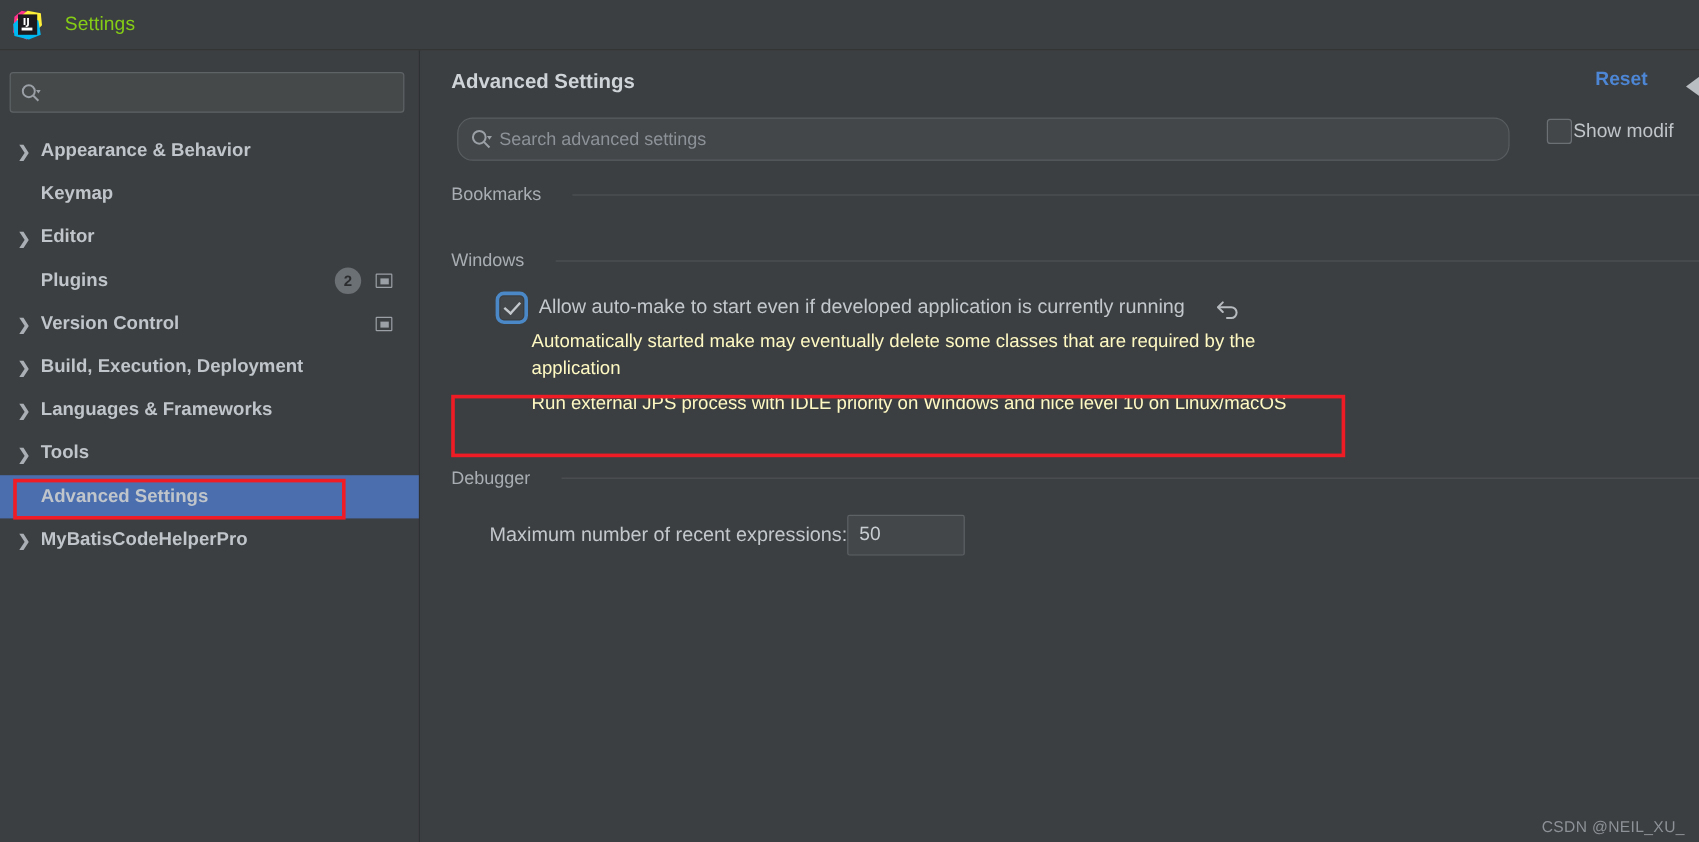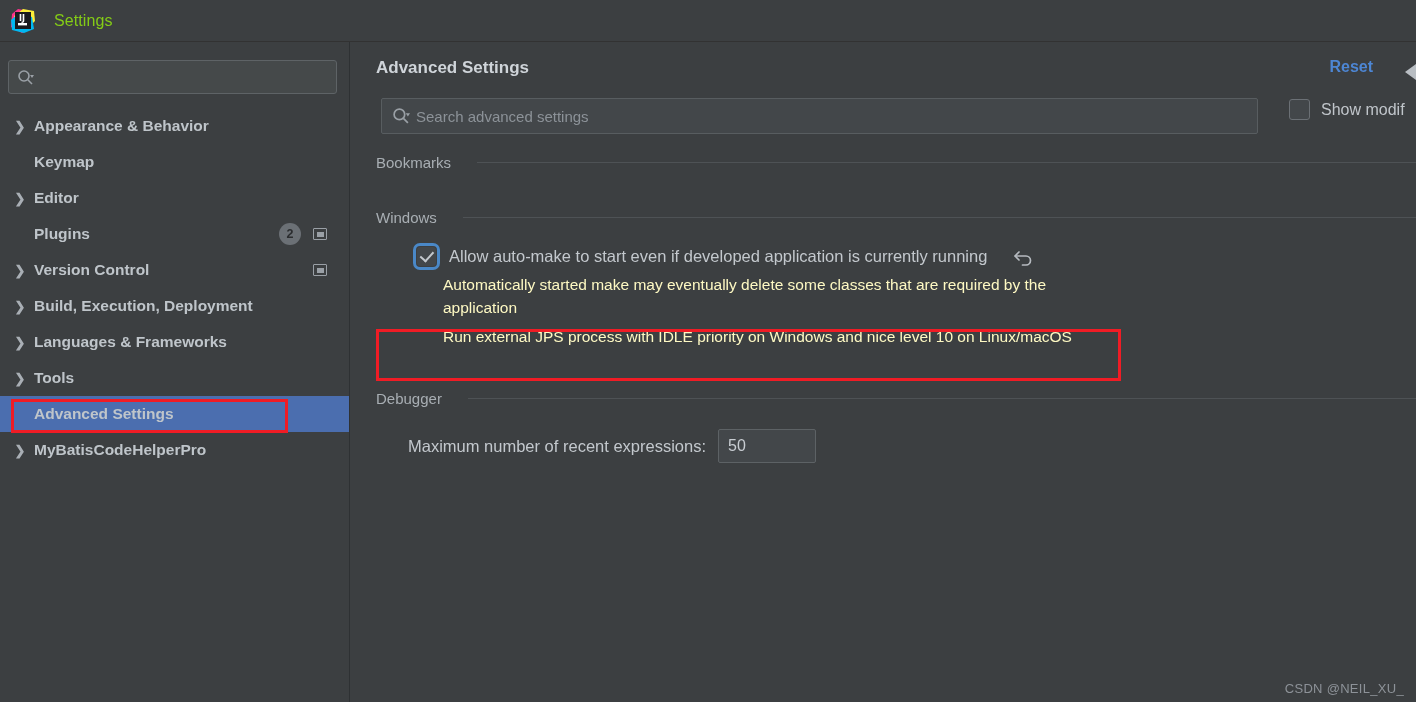--- a/index.html
+++ b/index.html
@@ -172,42 +172,42 @@
     padding: 0 0 0 30px;
     display: flex;
     align-items: center;
     height: 44px;
   }
   .adv-search {
     width: 877px;
     height: 36px;
     background: #43474a;
     border: 1px solid #585d60;
-    border-radius: 2px;
+    border-radius: 13px;
     display: flex;
     align-items: center;
     padding: 0 10px;
   }
   .adv-search input {
     flex: 1;
     background: transparent;
     border: none; outline: none;
     color: #c8cdd2;
     font-size: 15px;
     font-family: "Liberation Sans", sans-serif;
     margin-left: 6px;
   }
   .adv-search input::placeholder { color: #8c9298; }
   .show-mod {
     position: absolute;
     left: 938px;
     top: 5px;
     display: flex;
     align-items: center;
-    gap: 11px;
+    gap: 1px;
     white-space: nowrap;
   }
   .cb {
     width: 21px; height: 21px;
     border: 1.6px solid #6b7075;
     border-radius: 3px;
     background: #43474a;
     display: flex;
     align-items: center;
     justify-content: center;
@@ -253,21 +253,20 @@
     margin-left: 67px;
     margin-top: 6px;
     color: #fef9c3;
     font-size: 15.5px;
     line-height: 23px;
     max-width: 640px;
   }
   .field-row {
     display: flex;
     align-items: center;
-    gap: 12px;
     margin-top: 22px;
     margin-left: 32px;
   }
   .field-label { color: #c3c8cd; font-size: 16.5px; }
   .num-field {
     width: 98px; height: 34px;
     background: #43474a;
     border: 1px solid #5d6265;
     border-radius: 2px;
     color: #c8cdd2;

